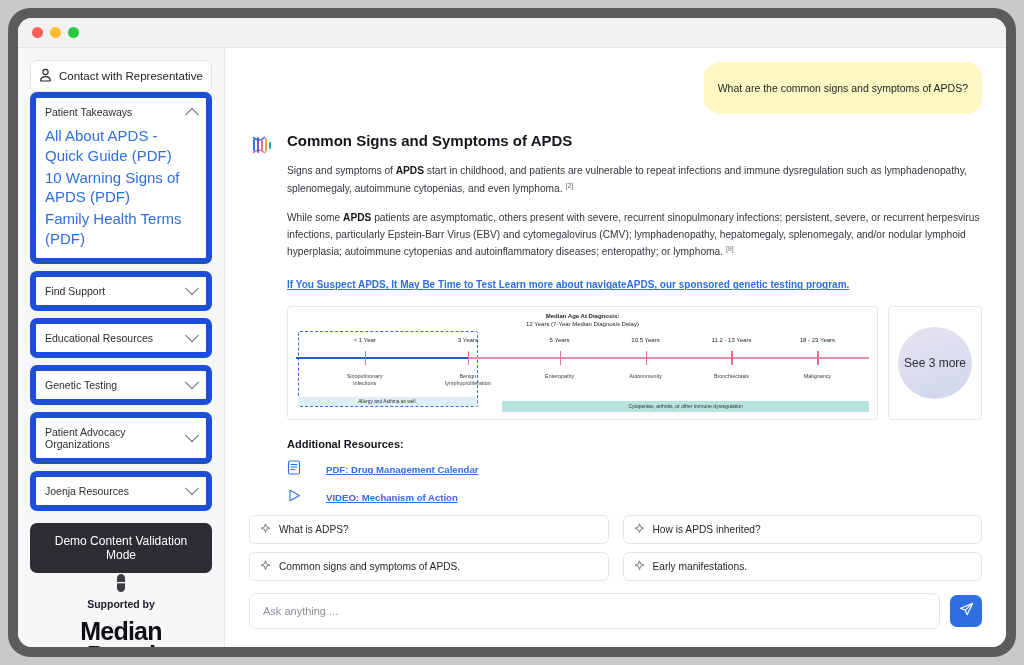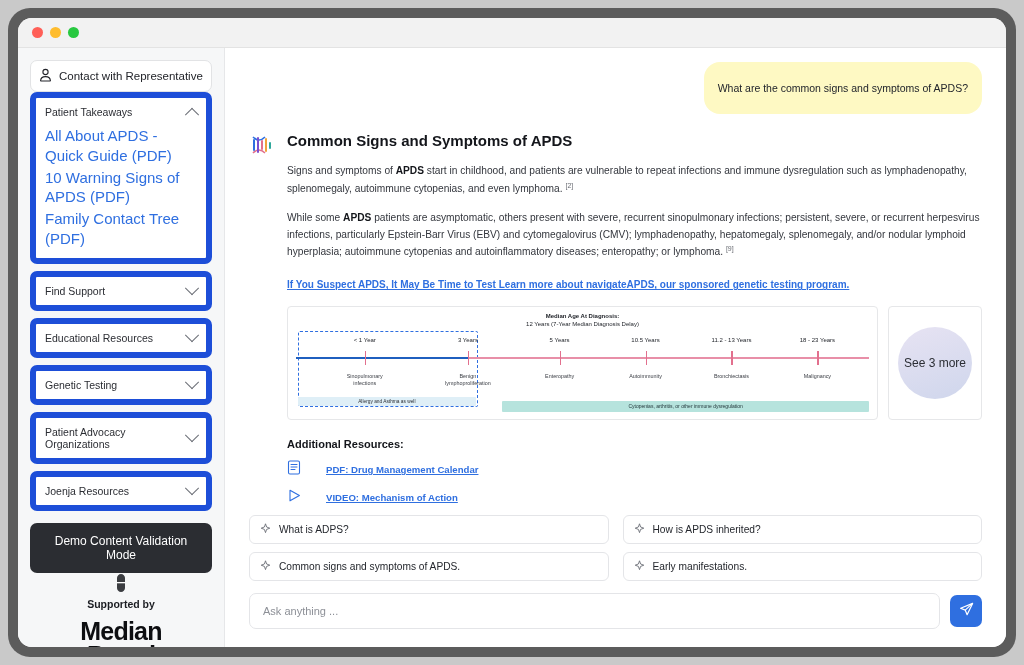--- a/index.html
+++ b/index.html
@@ -370,21 +370,21 @@
         <div class="acc-list">
 
           <div class="acc">
             <div class="acc-head">
               <span>Patient Takeaways</span>
               <span class="chev up"></span>
             </div>
             <div class="acc-body">
               <a class="acc-link">All About APDS - Quick Guide (PDF)</a>
               <a class="acc-link">10 Warning Signs of APDS (PDF)</a>
-              <a class="acc-link">Family Contact Tree (PDF)</a>
+              <a class="acc-link">Family Health Terms (PDF)</a>
             </div>
           </div>
 
           <div class="acc">
             <div class="acc-head">
               <span>Find Support</span>
               <span class="chev"></span>
             </div>
           </div>
 

